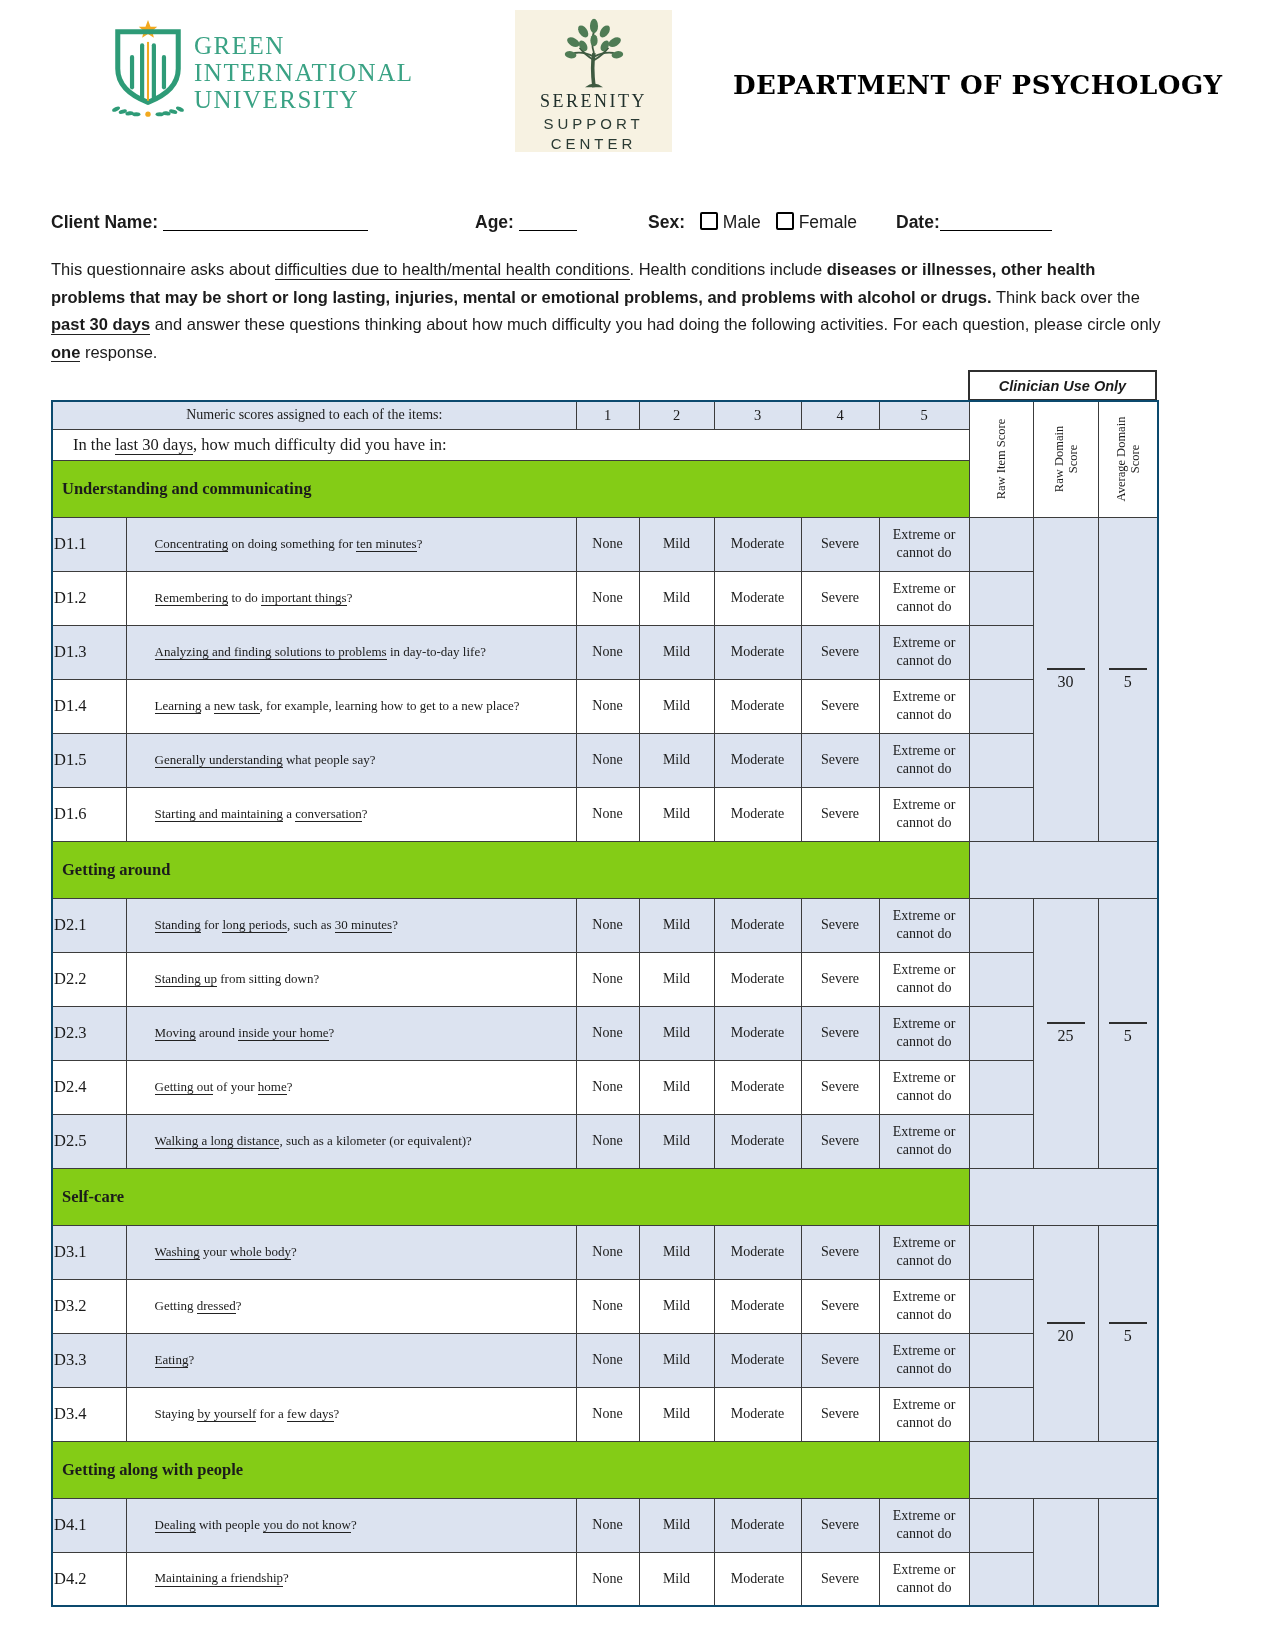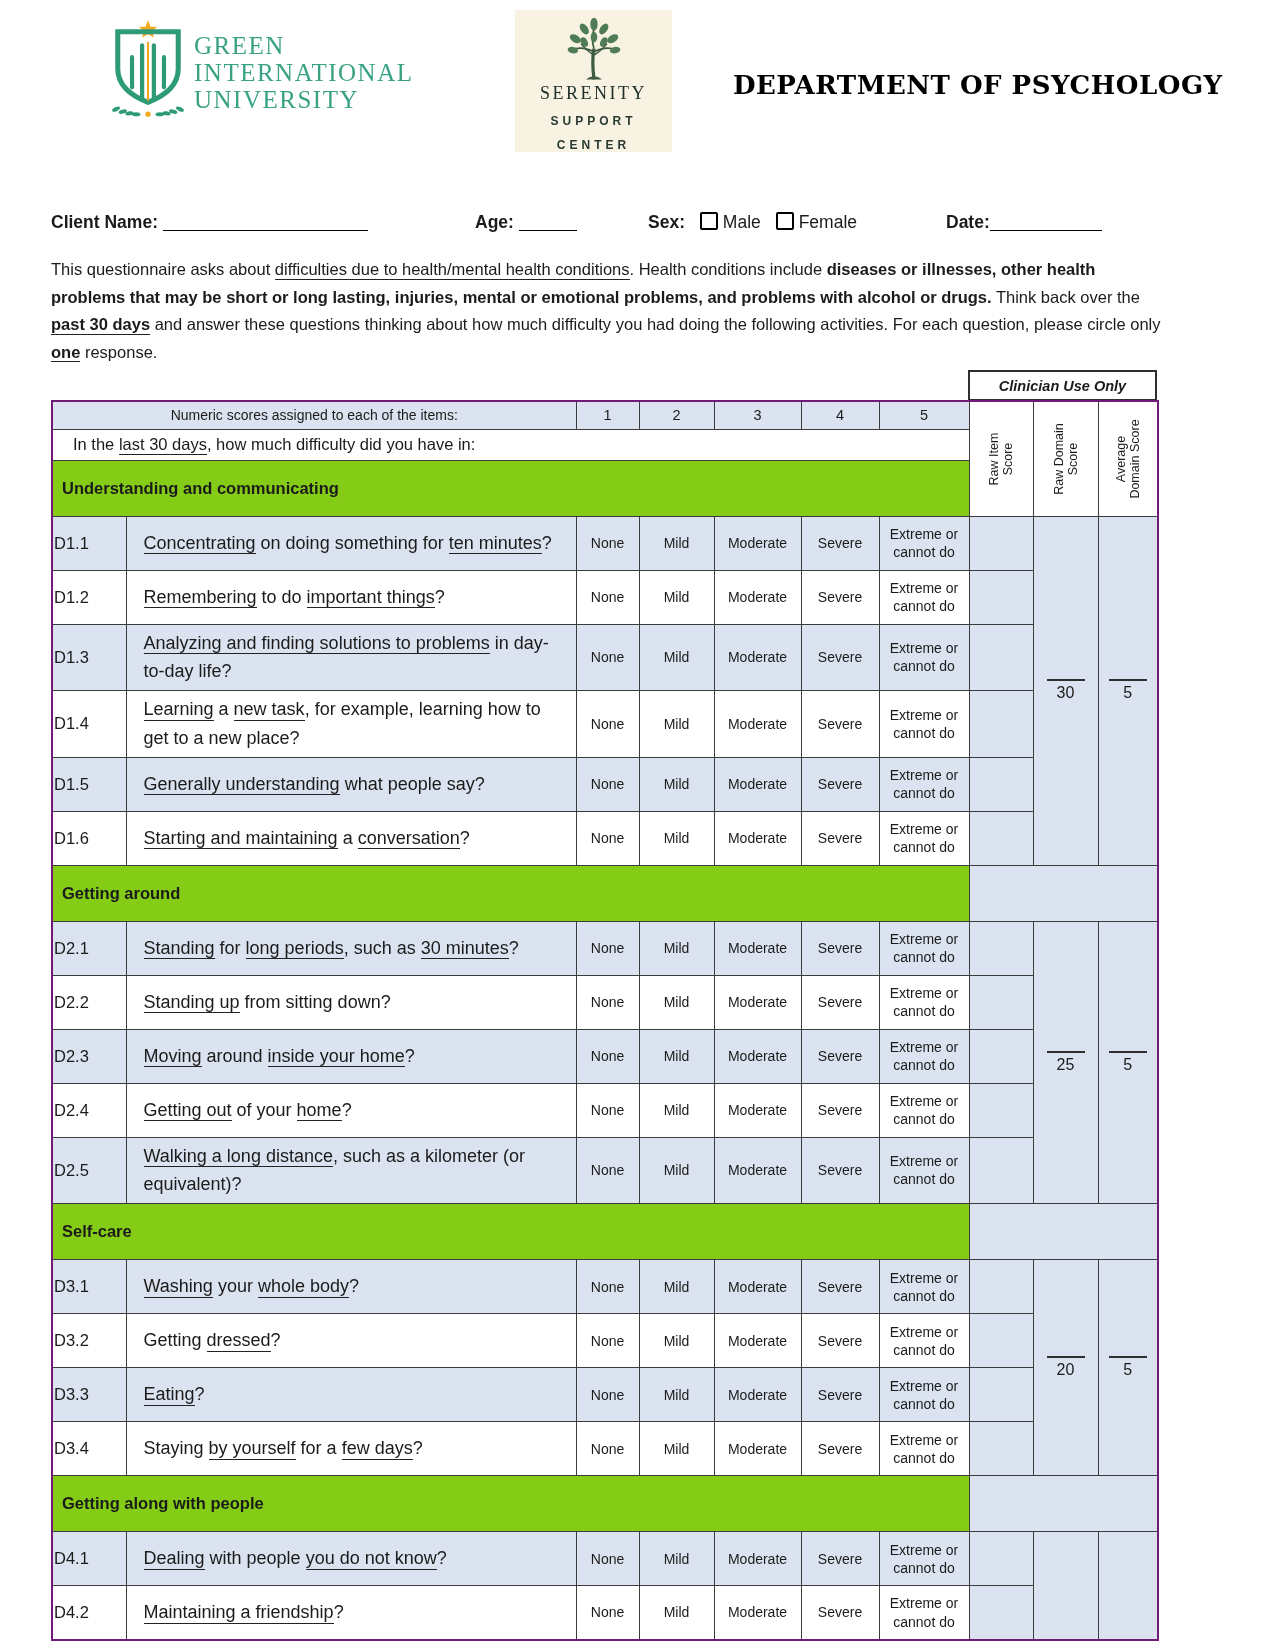--- a/index.html
+++ b/index.html
@@ -8,21 +8,21 @@
   .b{font-weight:700;margin-top:12px;}
   .u{border-bottom:1.7px solid #222;padding-bottom:0.5px;box-decoration-break:clone;-webkit-box-decoration-break:clone;}
 
   
   .giu-logo{position:absolute;left:106px;top:20px;width:84px;height:106px;}
   .giu-wordmark{position:absolute;left:194px;top:32px;font-family:"Liberation Serif","DejaVu Serif",serif;
         color:#3AA284;font-size:25px;line-height:27px;letter-spacing:1.5px;}
   .serenity-box{position:absolute;left:515px;top:10px;width:157px;height:142px;background:#F7F2E2;
         display:flex;flex-direction:column;align-items:center;justify-content:flex-end;padding-top:6px;box-sizing:border-box;}
   .serenity-title{font-family:"Liberation Serif","DejaVu Serif",serif;font-size:18px;letter-spacing:2.5px;color:#20302B;margin-top:2px;}
-  .serenity-sub{font-size:12px;letter-spacing:4px;color:#2A3A33;font-weight:700;margin-top:10px;}
+  .serenity-sub{font-size:15px;letter-spacing:4px;color:#2A3A33;font-weight:400;margin-top:3px;}
   .dept-title{position:absolute;left:733px;top:70px;width:430px;font-family:"DejaVu Serif","Liberation Serif",serif;
         font-weight:800;font-size:26px;letter-spacing:0.5px;color:#000;white-space:nowrap;}
 
   
   .client-row{position:absolute;top:212px;left:0;width:1155px;height:28px;font-size:17.5px;}
   .cgroup{position:absolute;white-space:nowrap;}
   .lab{font-weight:700;}
   .fill{display:inline-block;border-bottom:1.7px solid #000;height:1em;vertical-align:-3px;}
   .cbx{display:inline-block;width:14px;height:14px;border:2.2px solid #000;border-radius:2px;
        vertical-align:-2px;margin:0 5px 0 10px;background:#fff;}
@@ -30,30 +30,30 @@
   
   .intro{position:absolute;left:51px;top:256px;width:1110px;font-size:16.5px;line-height:27.5px;}
 
   
   .clin-box{position:absolute;left:968px;top:370px;width:189px;height:31px;border:2px solid #2f2f2f;
         box-sizing:border-box;display:flex;align-items:center;justify-content:center;
         font-weight:700;font-style:italic;font-size:14.5px;background:#fff;}
 
   
   .tbl-wrap{position:absolute;left:51px;top:400px;}
-  #qtable{border-collapse:collapse;table-layout:fixed;width:1106px;border:2px solid #701a75;}
+  #qtable{border-collapse:collapse;table-layout:fixed;width:1106px;border:2px solid #0c4a6e;font-family:Liberation Serif, serif;}
   #qtable td{border:1px solid #3c3c3c;overflow:hidden;box-sizing:border-box;}
   .shade{background:#dce3f0;}
   .r-hdr{height:28px;} .r-prompt{height:31px;} .r-sect{height:31px;} .r-q{height:54px;}
   .hl{font-size:14px;text-align:center;padding:1px 4px;}
   .numcell{text-align:center;font-size:14.5px;}
   .prompt{font-size:16.5px;padding:2px 20px;background:#fff;}
   .sect{font-weight:700;font-size:16.5px;padding:18px 9px;background:#84cc16;}
   .idc{font-size:16.5px;}
-  .qc{font-size:18px;padding:4px 17px;line-height:1.6;margin-left:38px;}
+  .qc{font-size:13px;padding:4px 28px;line-height:1.6;margin-left:38px;}
   .opt{text-align:center;font-size:14px;padding:2px 5px;line-height:1.3;}
   .vlab{background:#fff;vertical-align:middle;}
   .vwrap{position:relative;height:86px;}
   .vtext{position:absolute;left:50%;top:50%;transform:translate(-50%,-50%) rotate(-90deg);
          width:86px;text-align:center;font-size:12.5px;line-height:1.12;}
   .dom{vertical-align:middle;text-align:center;}
   .frac{display:flex;flex-direction:column;align-items:center;gap:3px;}
   .blank{width:38px;border-top:2px solid #2f2f2f;}
   .fnum{font-size:16px;}
 </style>
@@ -126,21 +126,21 @@
     </span>
     <span class="cgroup" style="left:475px;">
       <span class="lab">Age:</span>
       <span class="fill" style="width:58px;"></span>
     </span>
     <span class="cgroup" style="left:648px;">
       <span class="lab">Sex:</span>
       <span class="cbx"></span><span>Male</span>
       <span class="cbx"></span><span>Female</span>
     </span>
-    <span class="cgroup" style="left:946px;">
+    <span class="cgroup" style="left:896px;">
       <span class="lab">Date:</span><span class="fill" style="width:112px;"></span>
     </span>
   </div>
 
   <div class="intro"><span class=" ">This questionnaire asks about </span><span class=" u">difficulties due to health/mental health conditions</span><span class=" ">.  Health conditions include </span><span class="b ">diseases or illnesses, other health problems that may be short or long lasting, injuries, mental or emotional problems, and problems with alcohol or drugs.</span><span class=" "> Think back over the </span><span class="b u">past 30 days</span><span class=" "> and answer these questions thinking about how much difficulty you had doing the following activities. For each question, please circle only </span><span class="b u">one</span><span class=" "> response.</span></div>
 
   <div class="clin-box">
     <span>Clinician Use Only</span>
   </div>
 

